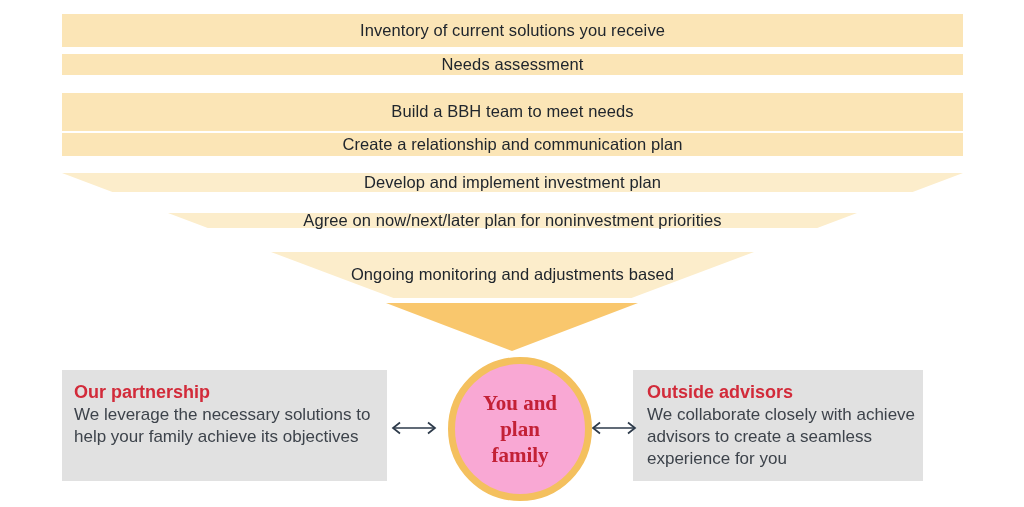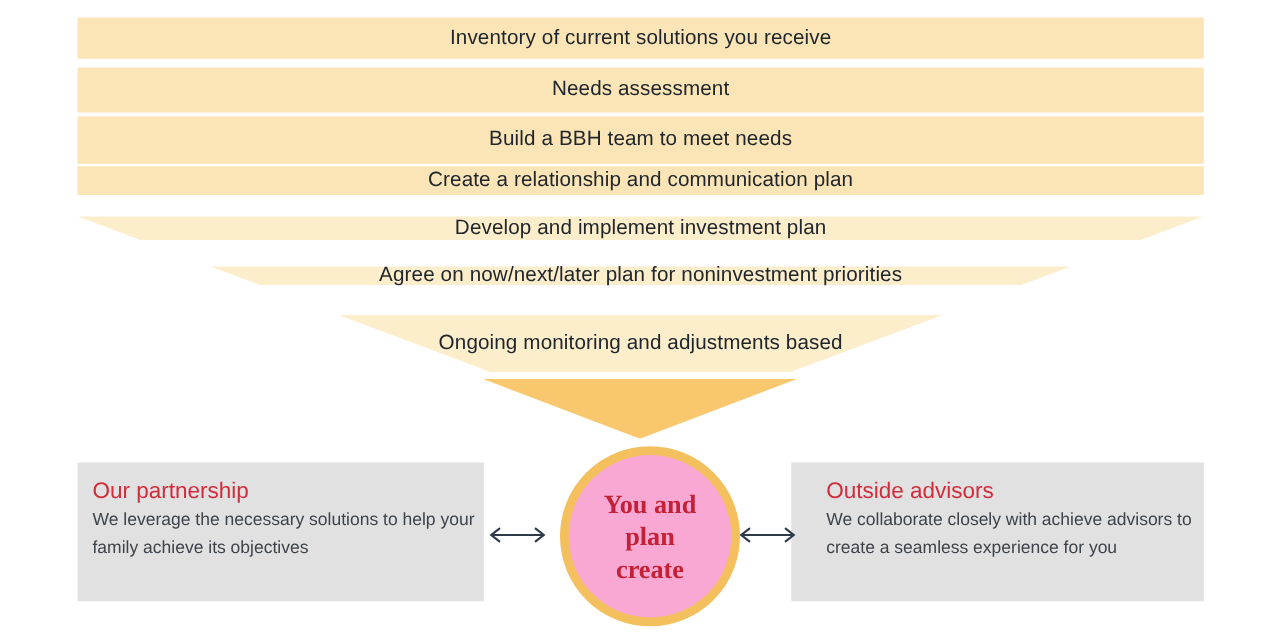--- a/index.html
+++ b/index.html
@@ -23,21 +23,21 @@
   .band{position:absolute;left:62px;width:901px;}
   .band .bg{position:absolute;inset:0;background:var(--band-fill);}
   .band.taper .bg{background:var(--funnel-fill);}
   .band .label{
     position:absolute;inset:0;display:flex;flex-direction:column;
     align-items:center;justify-content:center;text-align:left;
     font-size:16.5px;font-weight:500;color:var(--band-text);line-height:19.5px;
     letter-spacing:0.1px;
   }
   .band1{top:14px;height:33px;}
-  .band2{top:54px;height:36px;}
+  .band2{top:54px;height:21px;}
   .band3{top:93px;height:38px;}
   .band4{top:133px;height:23px;}
   .band5{top:173px;height:19px;}
   .band5 .bg{clip-path:polygon(0px 0px,901px 0px,813.5px 33px,87.5px 33px);}
   .band6{top:213px;height:15px;}
   .band6 .bg{clip-path:polygon(106px 0px,795px 0px,707.5px 33px,193.5px 33px);}
   .band7{top:252px;height:46px;text-decoration:underline;}
   .band7 .bg{clip-path:polygon(209px 0px,692px 0px,569.5px 46px,331.5px 46px);}
   
   .tip{
@@ -54,28 +54,28 @@
   .circle span{
     display:block;font-family:"Liberation Serif", serif;font-weight:700;
     font-size:21px;line-height:26px;color:var(--circle-red);
   }
   
   .side-box{
     position:absolute;top:370px;height:111px;background:var(--box-gray);
     box-sizing:border-box;
   }
   .side-box .title{
-    font-size:18px;line-height:21px;color:var(--brand-red);font-weight:400;
+    font-size:18px;line-height:21px;color:var(--brand-red);font-weight:700;
     margin:0 0 1px 0;
   }
   .side-box .body{
-    font-size:14px;line-height:22px;color:var(--body-text);margin:0;
+    font-size:17px;line-height:22px;color:var(--body-text);margin:0;
   }
   .box-left{left:62px;width:325px;padding:12px 6px 0 12px;}
-  .box-right{left:633px;width:330px;padding:12px 6px 0 28px;}
+  .box-right{left:633px;width:290px;padding:12px 6px 0 14px;}
   
   .arrow{position:absolute;top:420px;width:52px;height:16px;}
   .arrow-left{left:388px;}
   .arrow-right{left:588px;}
   .arrow svg{display:block;}
 </style>
 </head>
 <body>
 
 <div class="canvas">
@@ -127,21 +127,21 @@
     <div class="label">
       <span>Ongoing monitoring and adjustments based</span>
     </div>
   </div>
 
   <div class="tip"></div>
 
   <div class="circle">
     <span>You and</span>
     <span>plan</span>
-    <span>create</span>
+    <span>family</span>
   </div>
 
   <div class="side-box box-left">
     <p class="title">Our partnership</p>
     <p class="body">We leverage the necessary solutions to help your family achieve its objectives</p>
   </div>
 
   <div class="side-box box-right">
     <p class="title">Outside advisors</p>
     <p class="body">We collaborate closely with achieve advisors to create a seamless experience for you</p>

